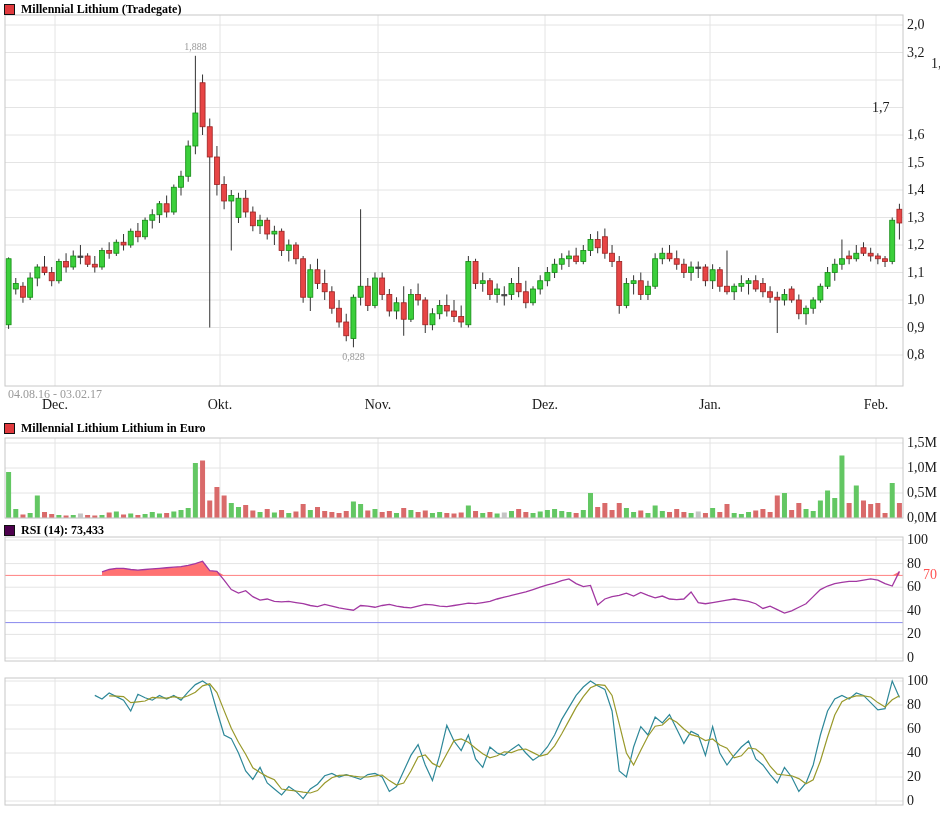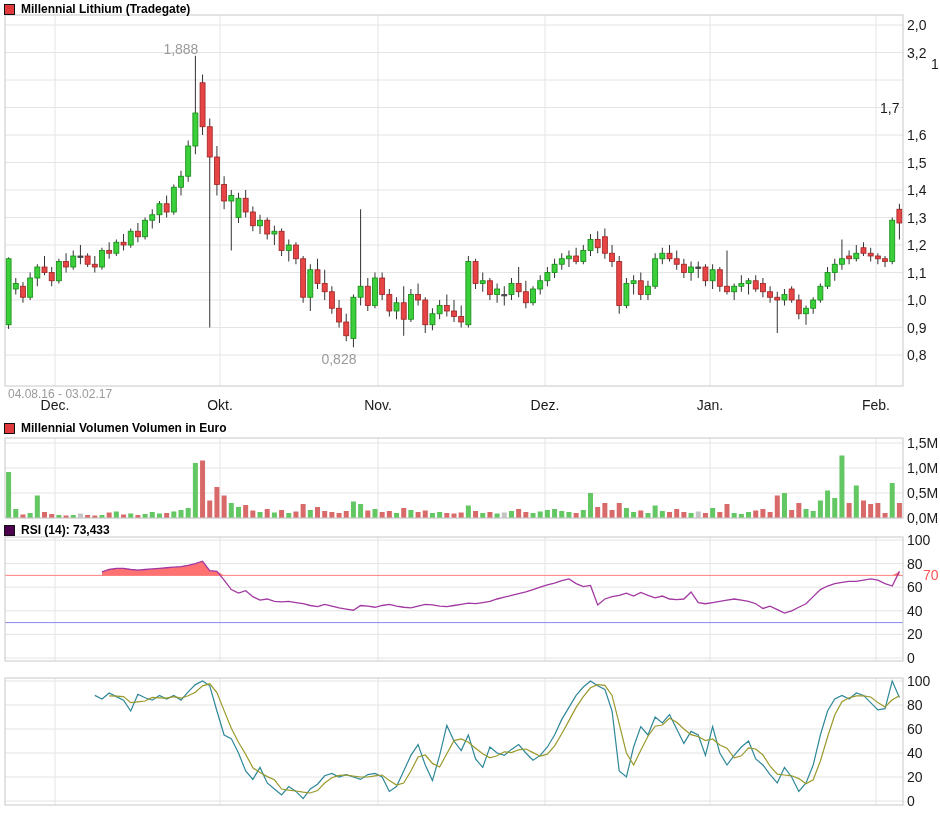--- a/index.html
+++ b/index.html
@@ -1,26 +1,26 @@
 <!DOCTYPE html>
 <html><head>
 <meta charset="utf-8">
 <style>
   html,body{margin:0;padding:0;background:#fff}
   .chart-root{position:relative;width:940px;height:814px;background:#fff;overflow:hidden;
-    font-family:Liberation Sans, sans-serif}
+    font-family:Liberation Serif, serif}
   svg{position:absolute;left:0;top:0}
   .legend{position:absolute;left:4px;display:flex;align-items:center;font-weight:bold;
     font-size:12px;color:#000;white-space:nowrap;height:14px}
   .sq{width:9px;height:9px;border:1px solid #111;margin-right:6px;flex:0 0 auto}
   .gap{width:28px}
   .lbl{position:absolute;font-size:14px;color:#1a1a1a;line-height:12px}
   .xlab{text-align:center;width:44px}
   .drange{position:absolute;font-size:12px;color:#9a9a9a}
-  .anno{position:absolute;font-size:14px;color:#9a9a9a;text-align:left;width:64px}
+  .anno{position:absolute;font-size:10px;color:#9a9a9a;text-align:center;width:64px}
 </style>
 </head>
 <body>
 
 <div class="chart-root">
   <svg id="chart-svg" width="940" height="814">
       <line x1="55" y1="15" x2="55" y2="386" stroke="#e4e4e4" stroke-width="1"></line>
       <line x1="220" y1="15" x2="220" y2="386" stroke="#e4e4e4" stroke-width="1"></line>
       <line x1="378" y1="15" x2="378" y2="386" stroke="#e4e4e4" stroke-width="1"></line>
       <line x1="545" y1="15" x2="545" y2="386" stroke="#e4e4e4" stroke-width="1"></line>
@@ -460,34 +460,34 @@
       <rect x="5" y="678" width="898" height="127" fill="none" stroke="#c8c8c8" stroke-width="1"></rect>
     </svg>
 
   <div class="legend" style="top:2px">
     <span class="sq" id="sq-price" style="background: rgb(224, 58, 62);"></span>
     <span>Millennial Lithium (Tradegate)</span>
   </div>
 
   <div class="legend" style="top:421px">
     <span class="sq" id="sq-vol" style="background: rgb(224, 58, 62);"></span>
-    <span>Millennial Volumen Volumen in Euro</span>
+    <span>Millennial Lithium Lithium in Euro</span>
   </div>
 
   <div class="legend" style="top:523px">
     <span class="sq" id="sq-rsi" style="background: rgb(77, 0, 77);"></span>
     <span>RSI (14): 73,433</span>
   </div>
 
 
   <div id="labels">
       <div class="lbl" style="left: 907px; top: 19px; color: rgb(26, 26, 26);">2,0</div>
       <div class="lbl" style="left: 907px; top: 46.5px; color: rgb(26, 26, 26);">3,2</div>
       <div class="lbl" style="left: 907px; top: 58px; color: rgb(26, 26, 26); margin-left: 24px;">1,8</div>
-      <div class="lbl" style="left: 872px; top: 101.5px; color: rgb(26, 26, 26); margin-left: 8px;">1,7</div>
+      <div class="lbl" style="left: 872px; top: 101.5px; color: rgb(26, 26, 26);">1,7</div>
       <div class="lbl" style="left: 907px; top: 129px; color: rgb(26, 26, 26);">1,6</div>
       <div class="lbl" style="left: 907px; top: 156.5px; color: rgb(26, 26, 26);">1,5</div>
       <div class="lbl" style="left: 907px; top: 184px; color: rgb(26, 26, 26);">1,4</div>
       <div class="lbl" style="left: 907px; top: 211.5px; color: rgb(26, 26, 26);">1,3</div>
       <div class="lbl" style="left: 907px; top: 239px; color: rgb(26, 26, 26);">1,2</div>
       <div class="lbl" style="left: 907px; top: 266.5px; color: rgb(26, 26, 26);">1,1</div>
       <div class="lbl" style="left: 907px; top: 294px; color: rgb(26, 26, 26);">1,0</div>
       <div class="lbl" style="left: 907px; top: 321.5px; color: rgb(26, 26, 26);">0,9</div>
       <div class="lbl" style="left: 907px; top: 349px; color: rgb(26, 26, 26);">0,8</div>
       <div class="lbl" style="left: 907px; top: 437px; color: rgb(26, 26, 26);">1,5M</div>

